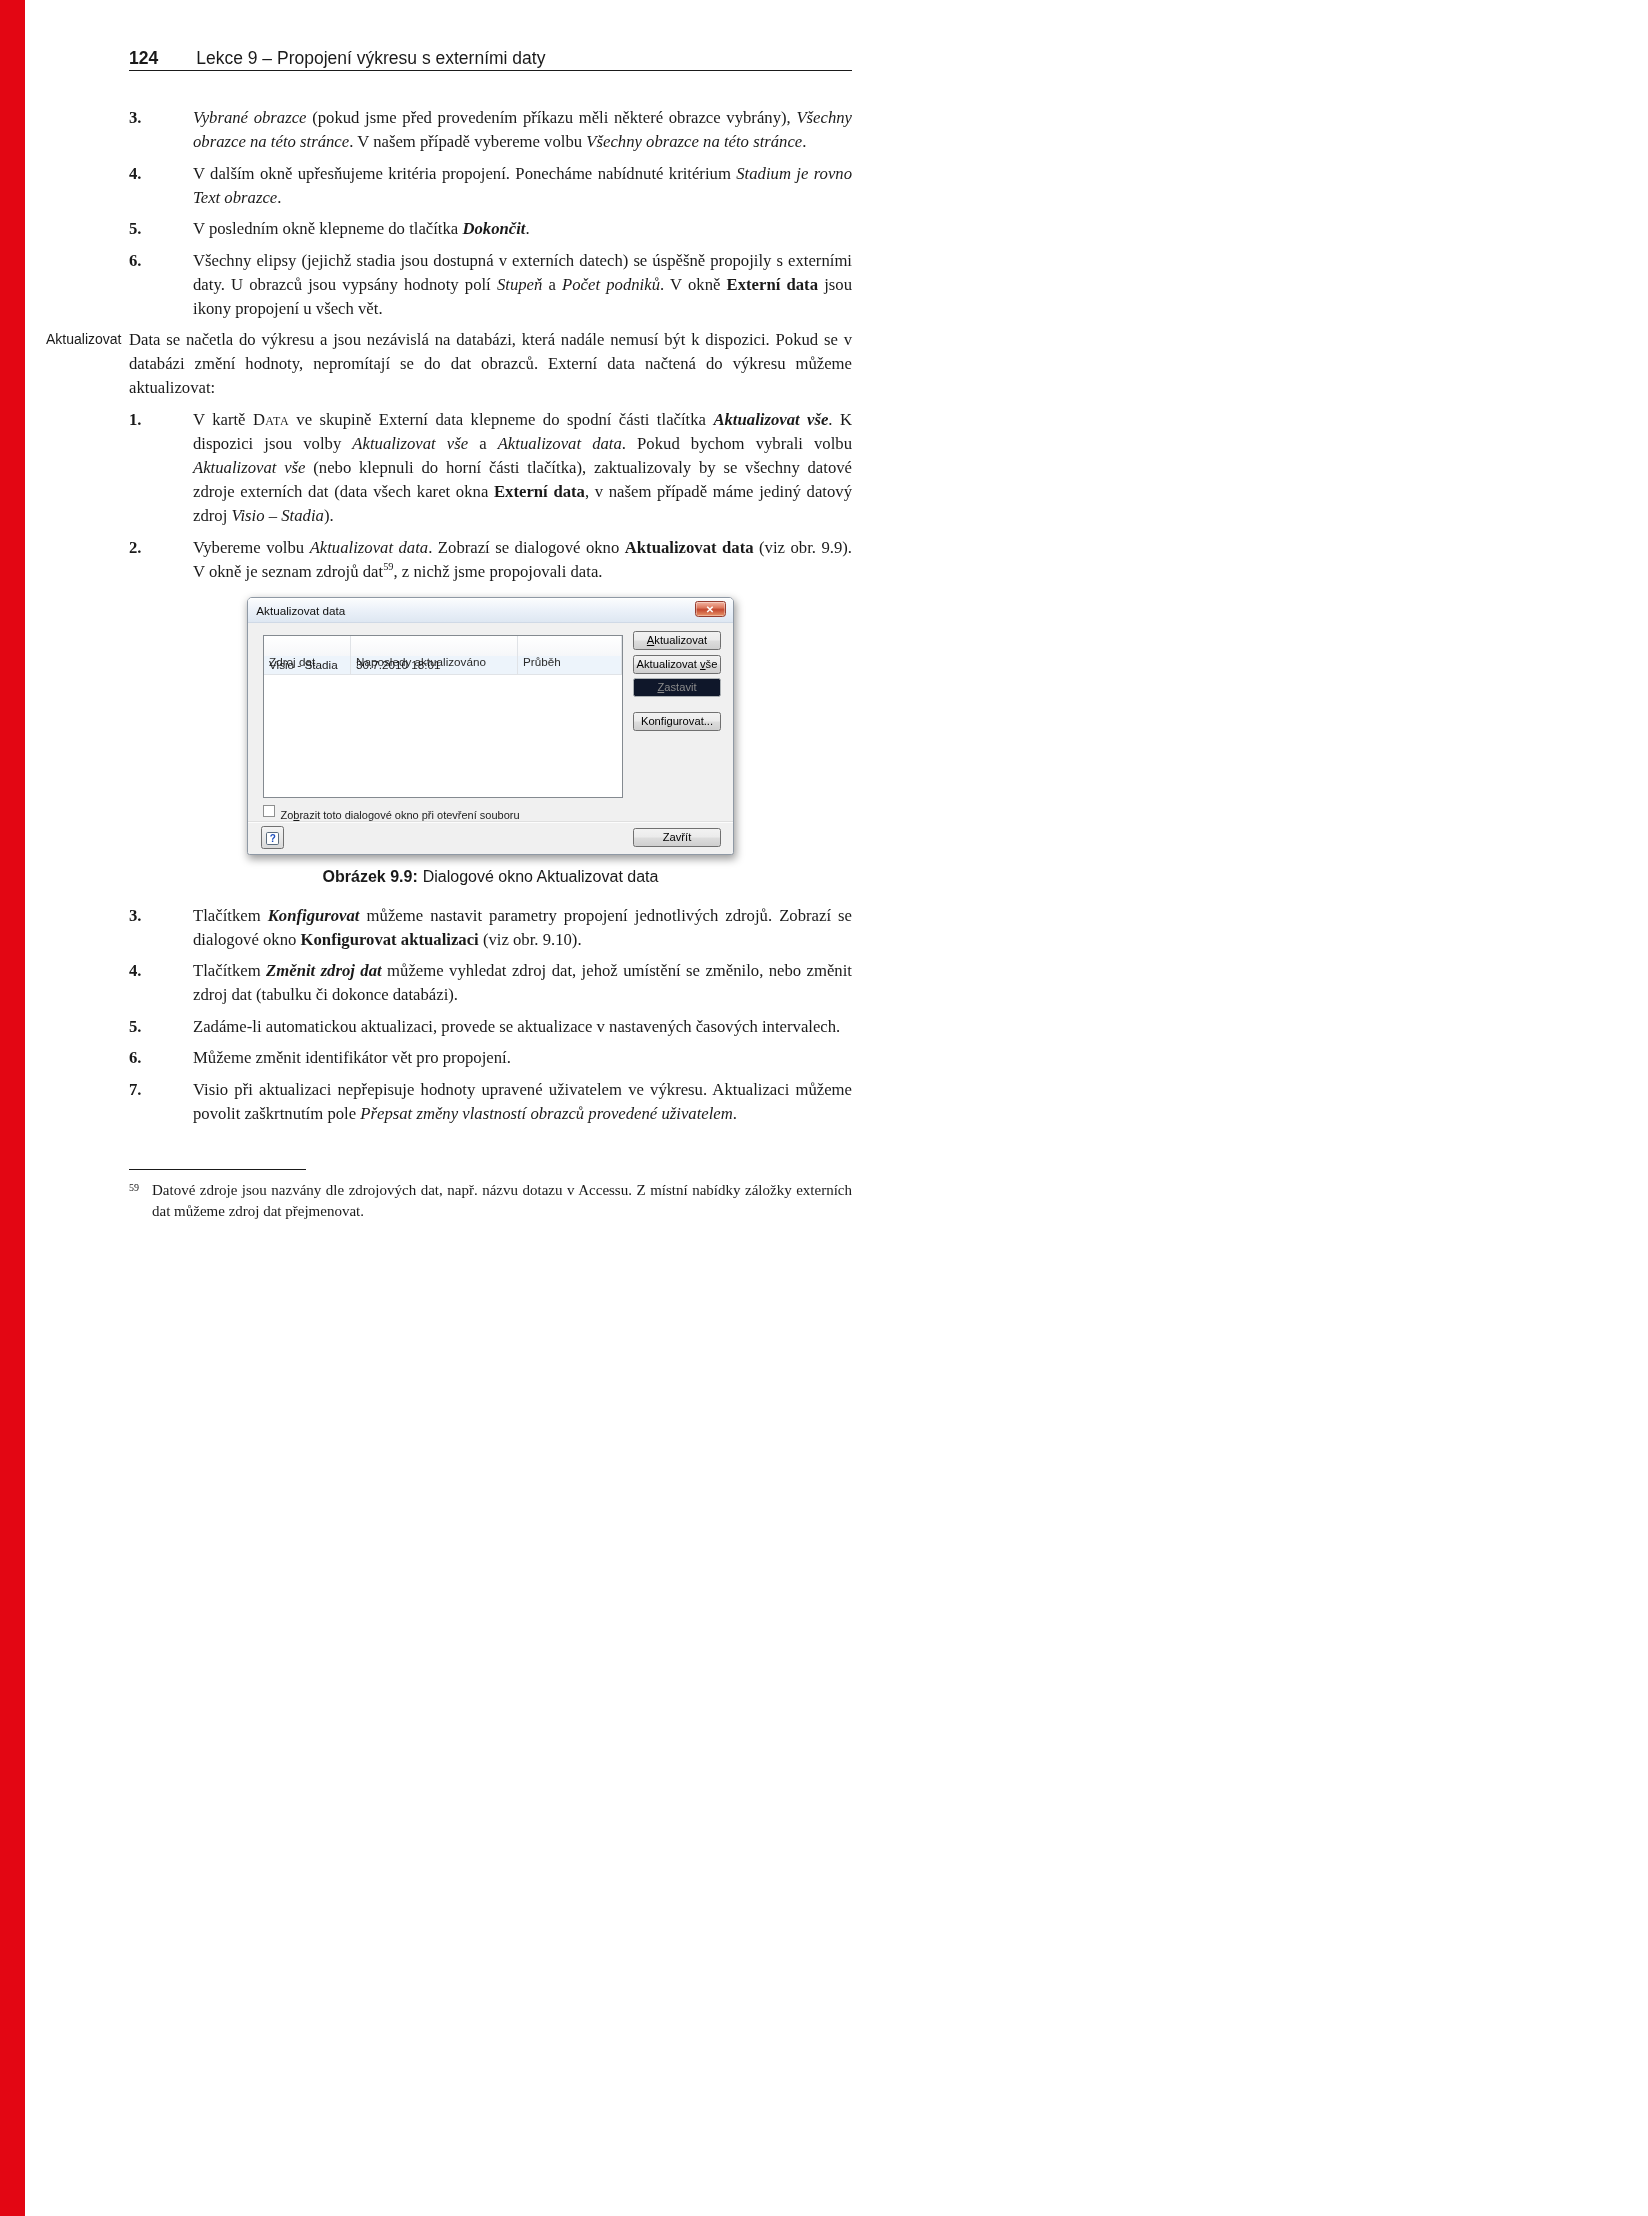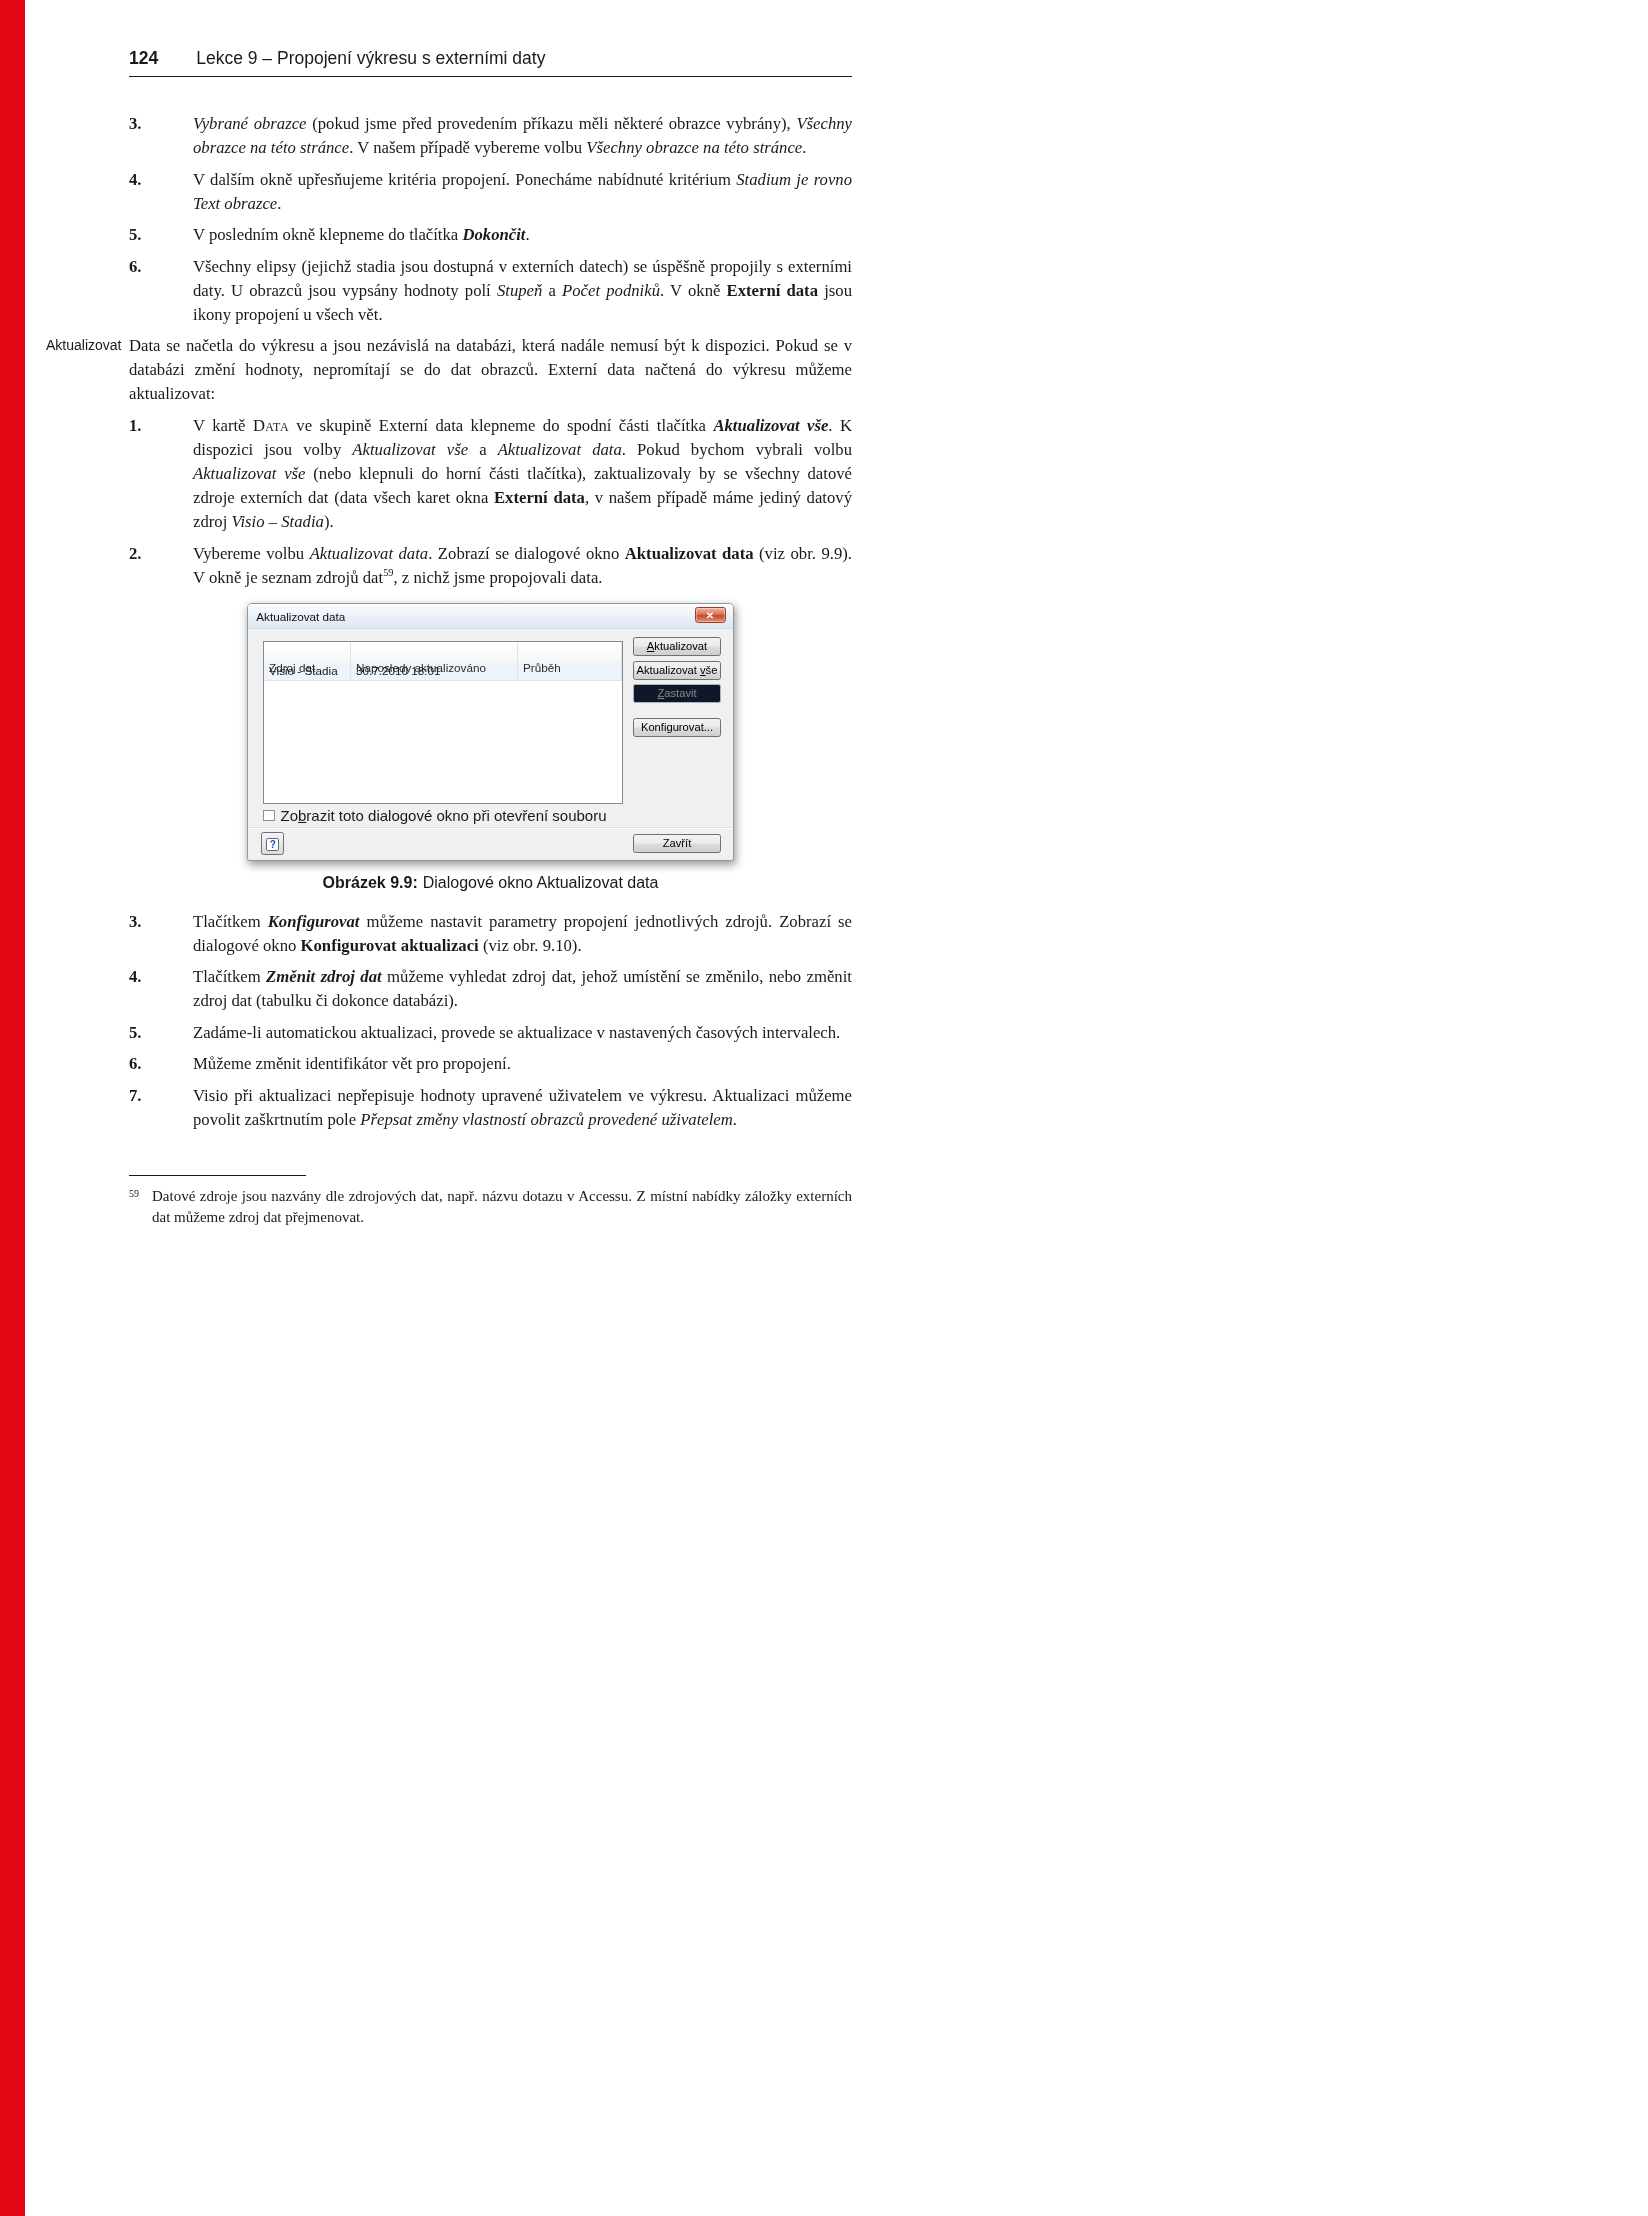--- a/index.html
+++ b/index.html
@@ -18,21 +18,21 @@
   .content {
     position: absolute; left: 129px; top: 48px;
     width: 723px;
   }
 
   
   .page-header {
     font-family: "Liberation Sans", sans-serif;
     font-size: 17.5px; line-height: 20px;
     display: flex; align-items: center;
-    padding-bottom: 8px;
+    padding-bottom: 2px;
     border-bottom: 1.7px solid #1a1a1a;
   }
   .pagenum { font-weight: bold; margin-right: 38px; }
 
   
   .body-list { margin-top: 35px; }
   .list-mid  { margin-top: 8.3px; }
   .list-bottom { margin-top: 18.3px; }
   .list-item {
     display: flex;
@@ -139,21 +139,21 @@
 
   .checkbox-row {
     position: absolute; left: 15px; top: 203px;
     display: flex; align-items: center;
   }
   .checkbox {
     width: 11.7px; height: 11.7px;
     background: #fff; border: 0.8px solid #8e8f8f;
     margin-right: 5.8px; flex: none;
   }
-  .checkbox-label { font-size: 15px; }
+  .checkbox-label { font-size: 11px; margin-top: 8px; }
 
   .footer-sep {
     position: absolute; left: 0; top: 223px; width: 100%;
     border-top: 0.8px solid #dfdfdf; border-bottom: 0.8px solid #fcfcfc;
   }
   .help-btn {
     position: absolute; left: 13.3px; top: 228px;
     width: 23px; height: 22.5px;
     border: 0.8px solid #707070; border-radius: 2.5px;
     background: linear-gradient(#f4f4f4, #e9e9e9 50%, #d9d9d9);

